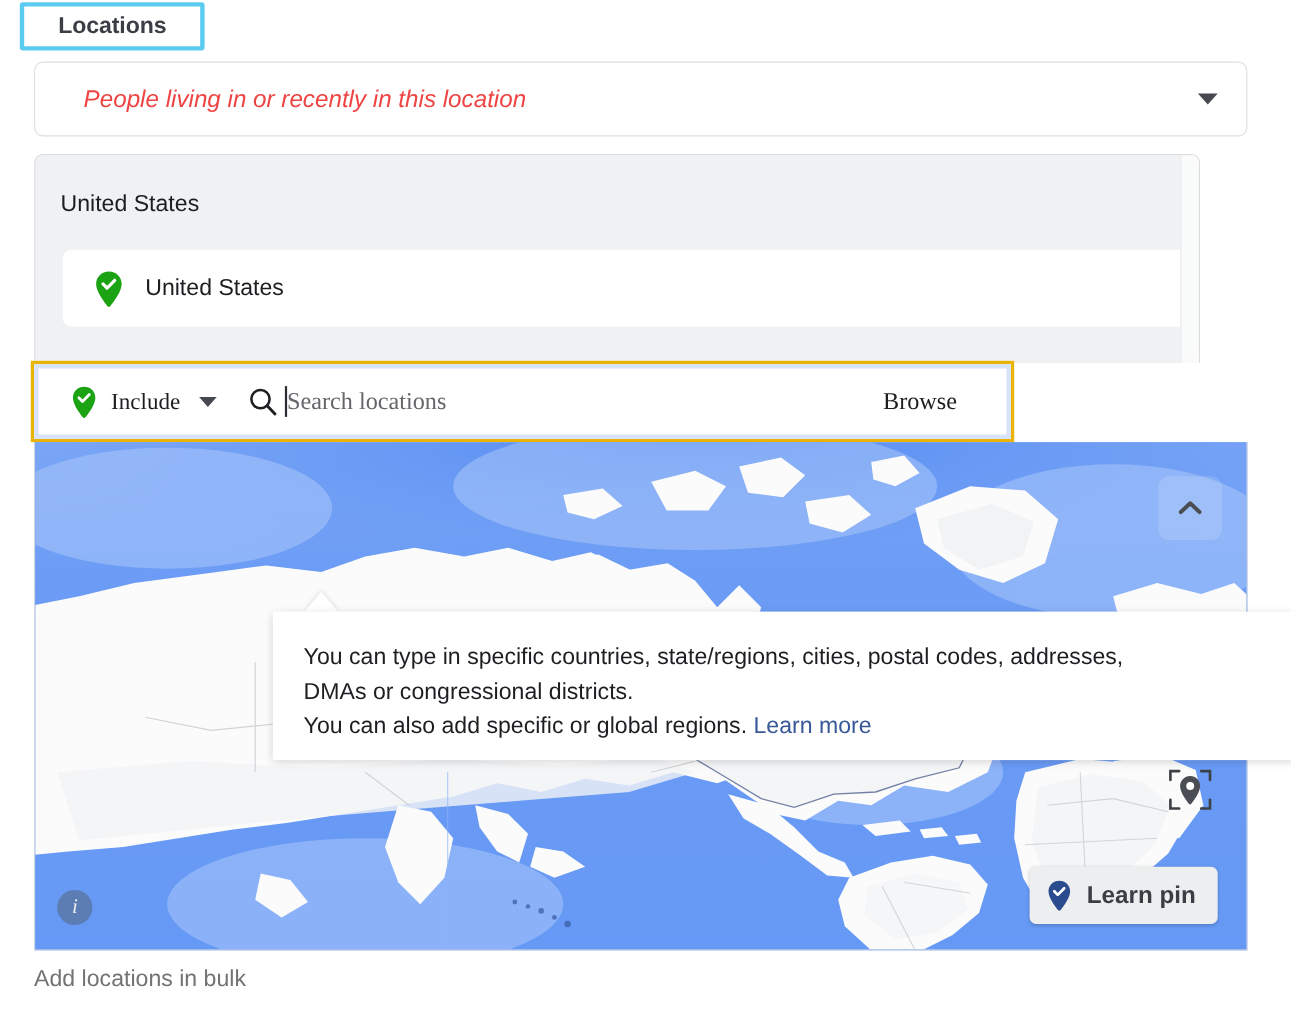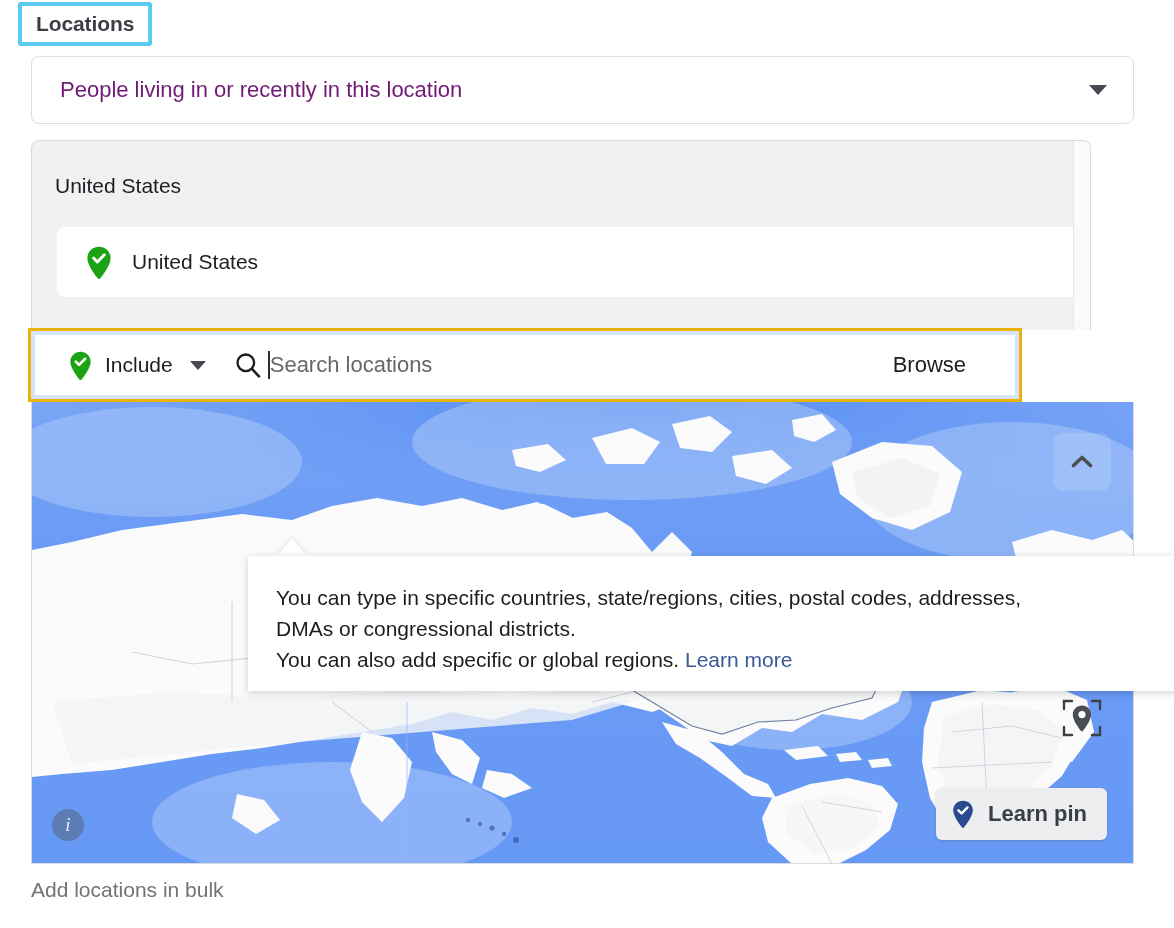--- a/index.html
+++ b/index.html
@@ -24,21 +24,21 @@
   }
 
   
   .section-label-wrap {
     position: absolute;
     left: 18px;
     top: 2px;
     height: 44px;
     display: inline-flex;
     align-items: center;
-    padding: 0 14px;
+    padding: 0 31px;
     border: 4px solid #5bcbef;
     border-radius: 3px;
     background: #ffffff;
     box-sizing: border-box;
   }
   .section-label {
     font-size: 21px;
     font-weight: bold;
     color: #3b3f45;
     letter-spacing: -0.1px;
@@ -53,24 +53,25 @@
     width: 1103px;
     height: 68px;
     box-sizing: border-box;
     background: #ffffff;
     border: 1px solid #dcdee1;
     border-radius: 8px;
     display: flex;
     align-items: center;
   }
   .select-value {
-    margin-left: 28px;
+    margin-left: 44px;
     font-size: 22px;
-    color: #701a75;
+    color: #ef4444;
     white-space: nowrap;
+    font-style: italic;
   }
   .caret-down {
     position: absolute;
     right: 26px;
     top: 50%;
     transform: translateY(-50%);
     width: 0; height: 0;
     border-left: 9px solid transparent;
     border-right: 9px solid transparent;
     border-top: 10px solid #464950;
@@ -136,29 +137,30 @@
     height: 178px;
     background: #fafbfb;
     border-radius: 6px;
   }
 
   
   .search-row {
     position: absolute;
     left: 28px;
     top: 328px;
-    width: 994px;
+    width: 894px;
     height: 74px;
     box-sizing: border-box;
     background: #ffffff;
-    border: 7px solid #eab308;
+    border: 3px solid #eab308;
     outline: 4px solid #d6e3fb;
     outline-offset: -7px;
     display: flex;
     align-items: center;
+    font-family: Liberation Serif, serif;
   }
   .include-pin {
     margin-left: 34px;
     width: 23px;
     height: 29px;
     flex: none;
   }
   .include-text {
     margin-left: 13px;
     font-size: 21px;

